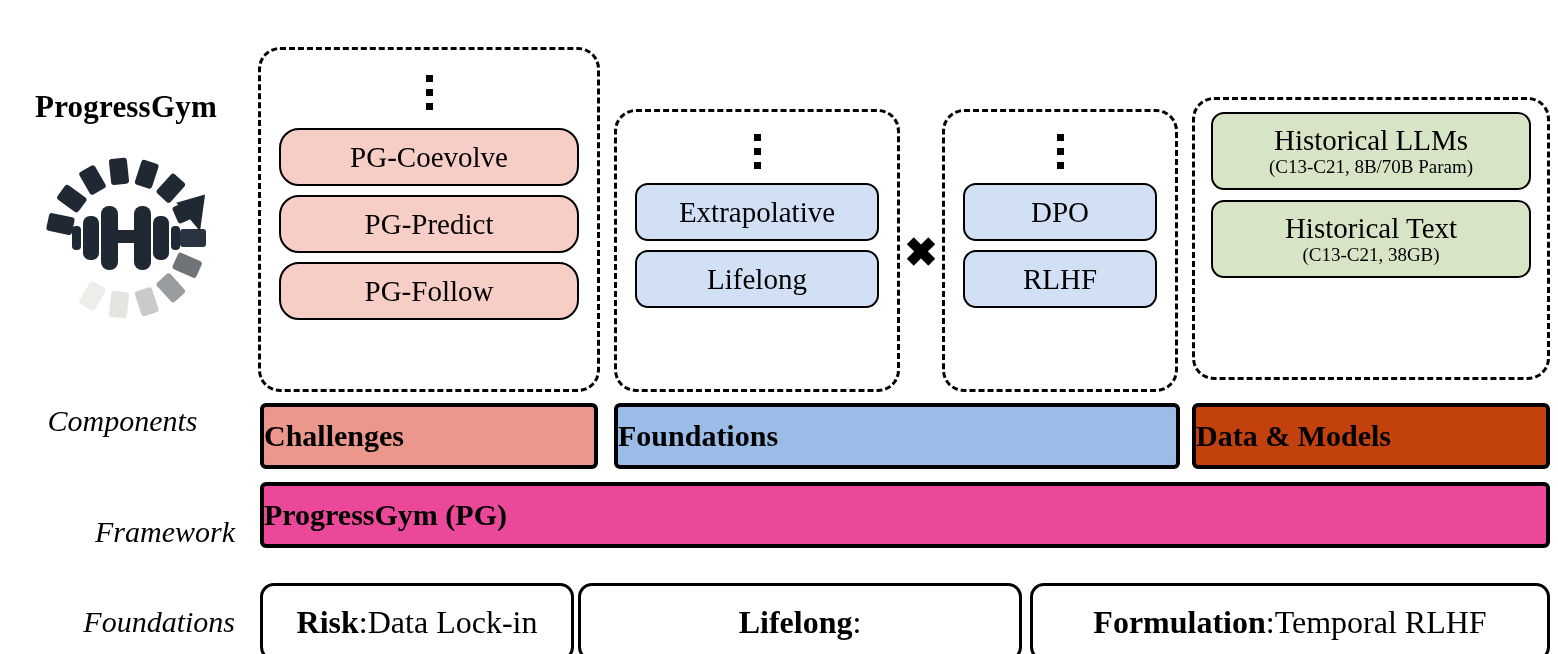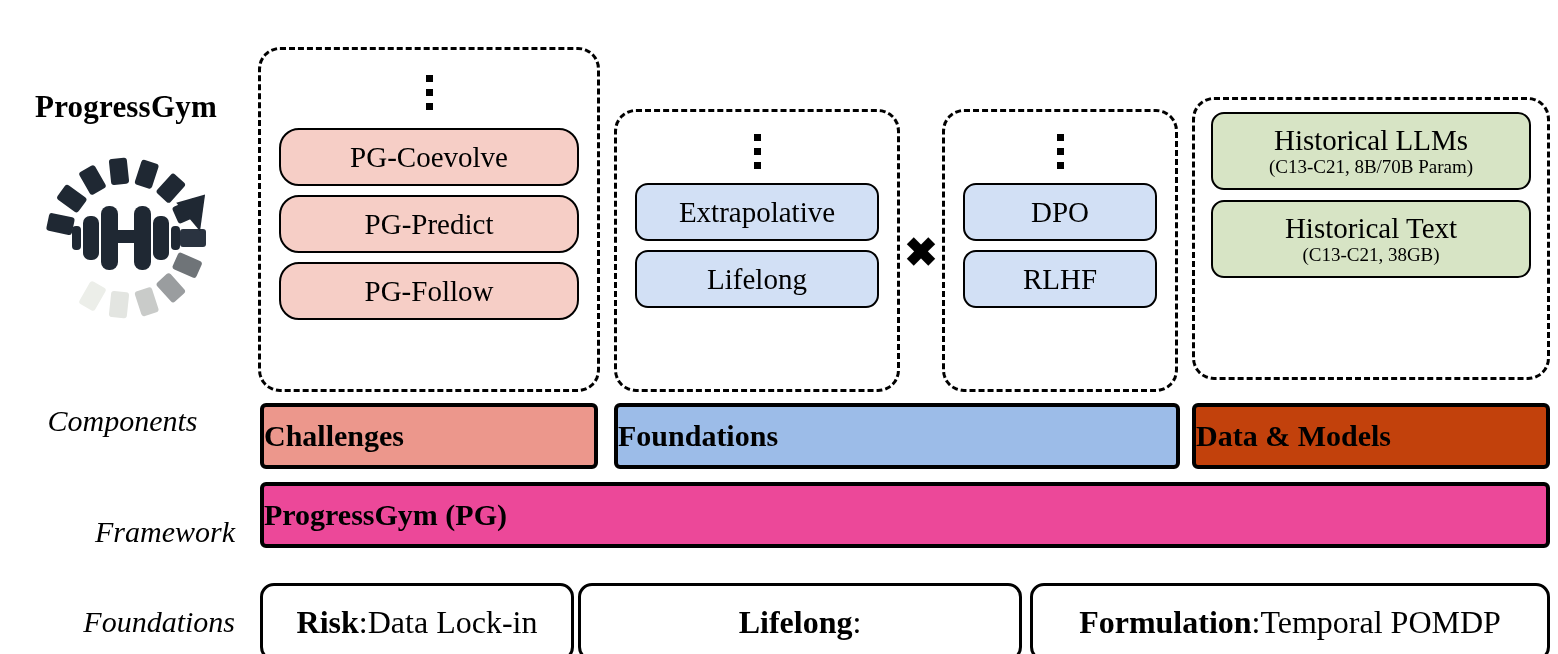--- a/index.html
+++ b/index.html
@@ -331,16 +331,16 @@
       <span>: </span>
       <span>Data Lock-in</span>
   </div>
   <div class="foundation" id="foundation-1">
     <span class="k">Lifelong</span>
       <span>: </span>
   </div>
   <div class="foundation" id="foundation-2">
     <span class="k">Formulation</span>
       <span>: </span>
-      <span>Temporal POMDP</span>
+      <span>Temporal RLHF</span>
   </div>
 
 </div>
 
 </body></html>

